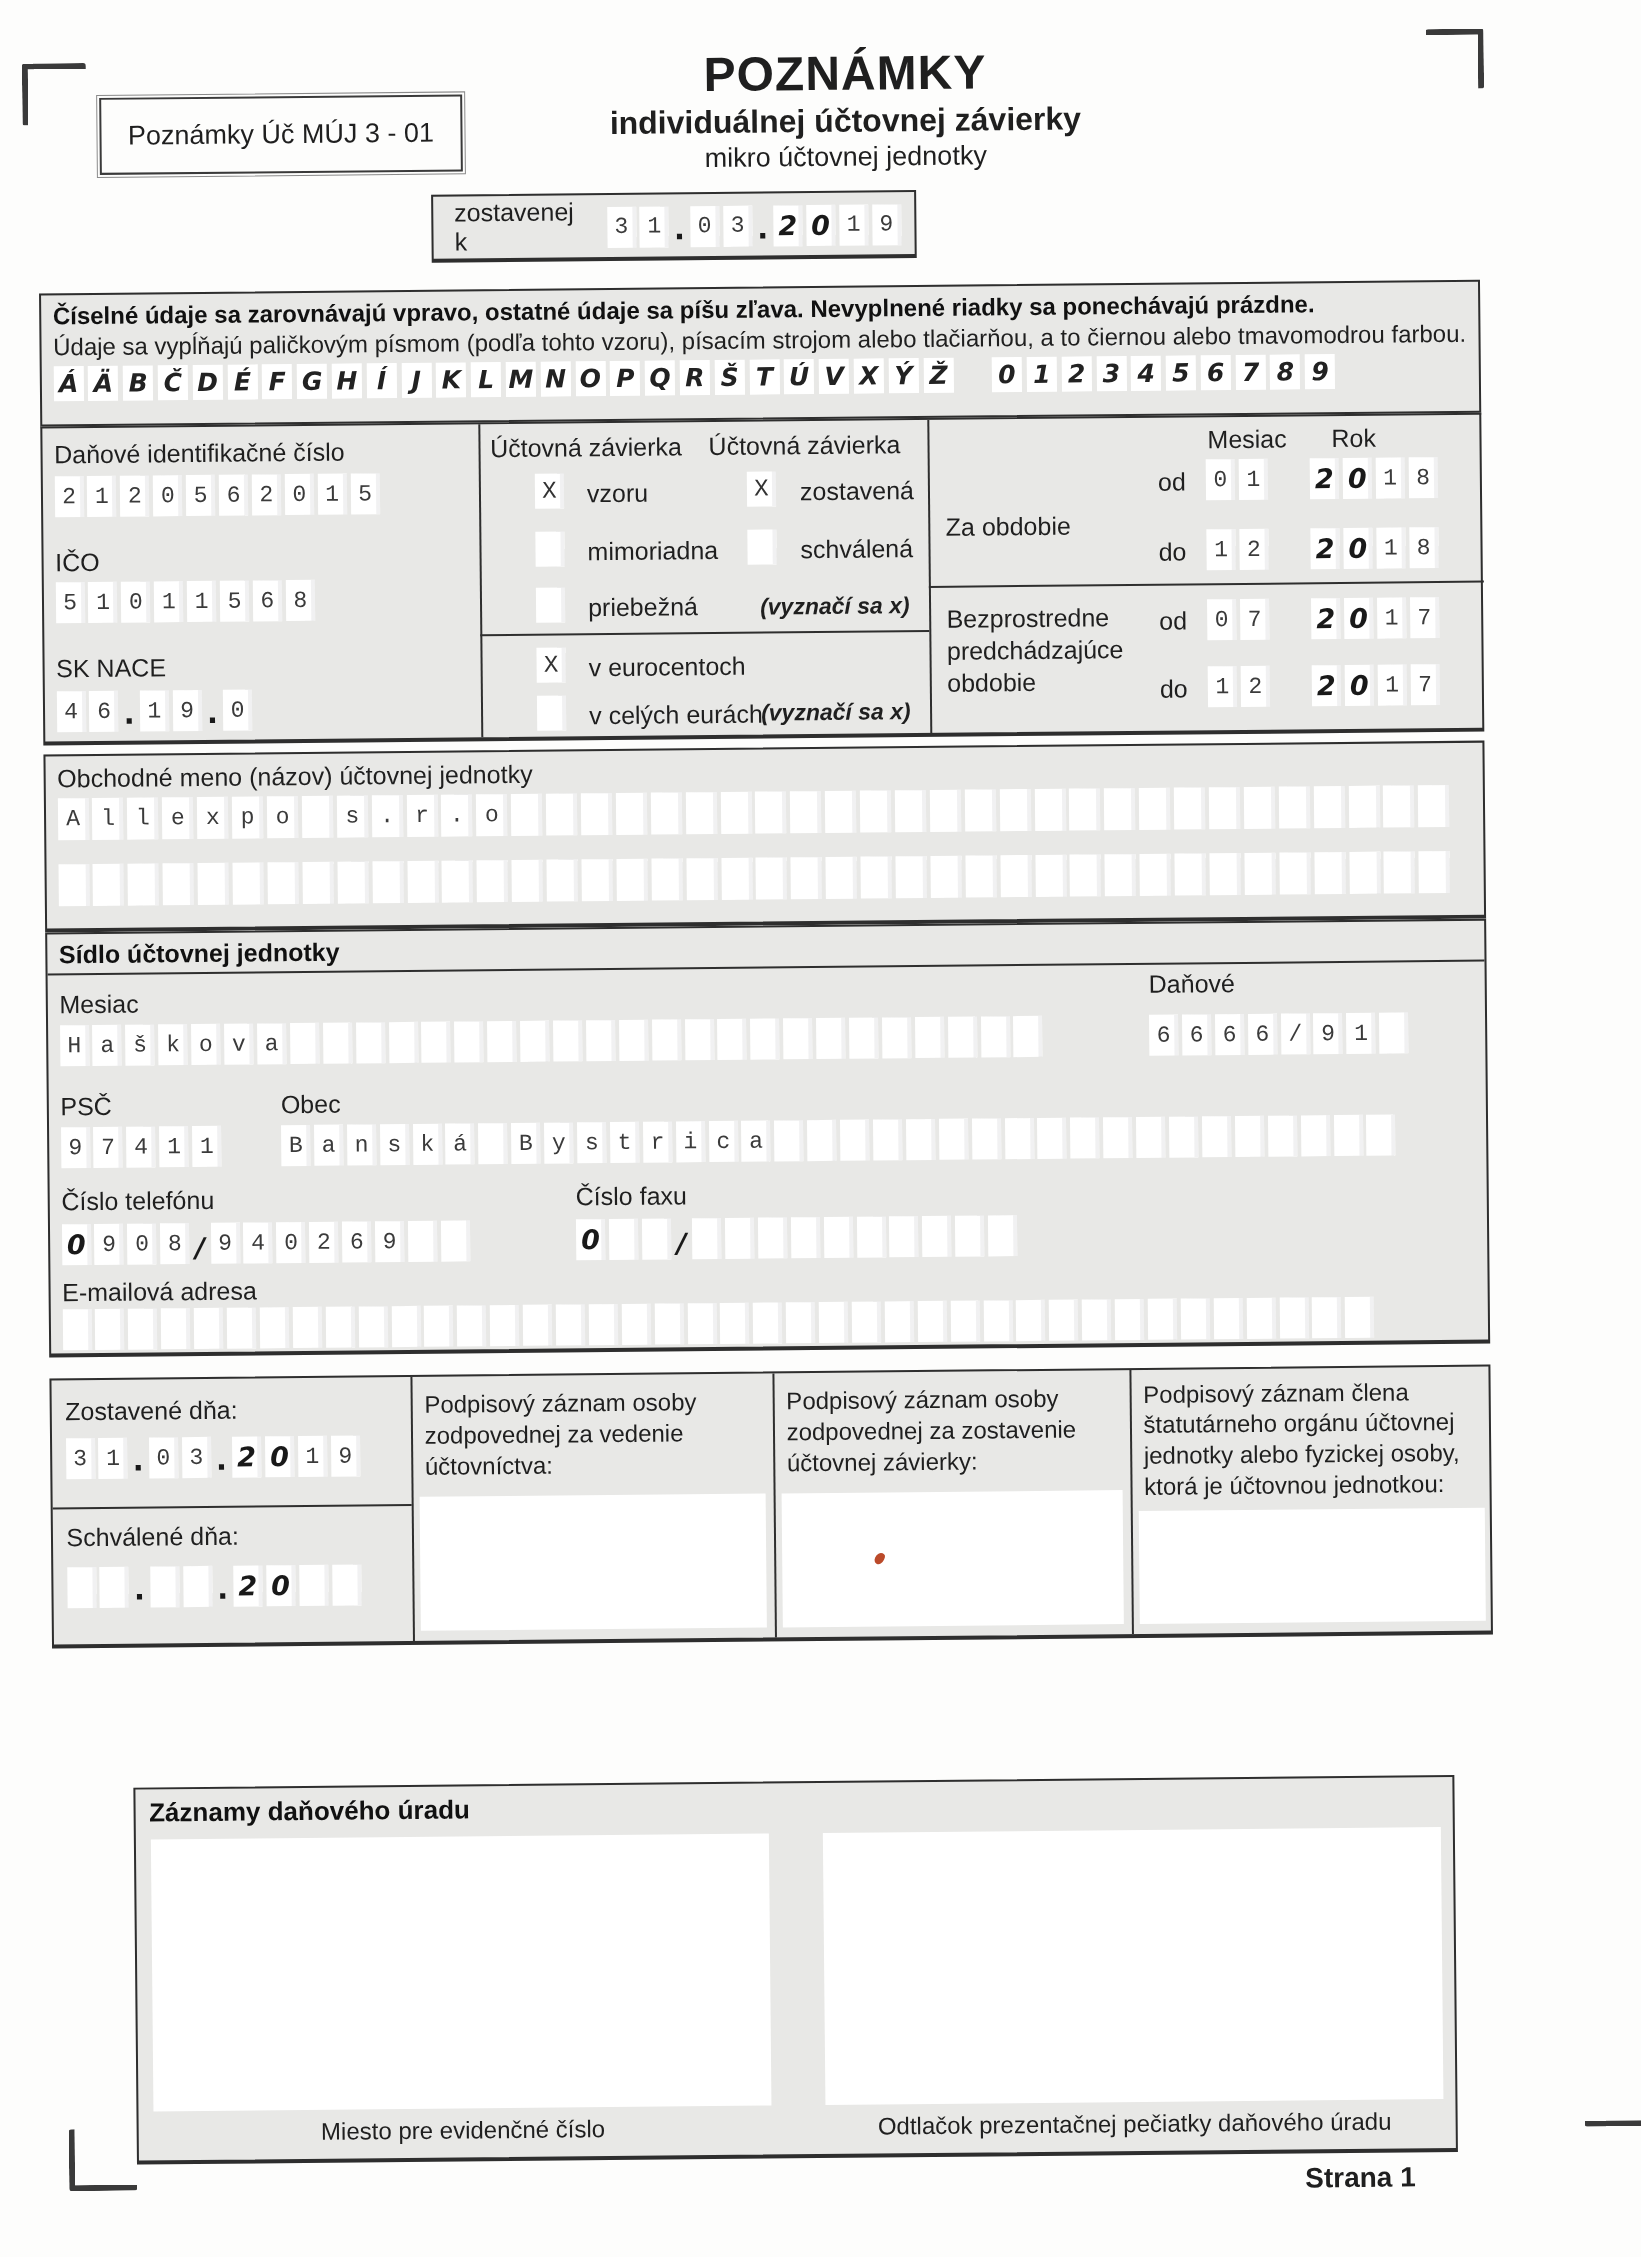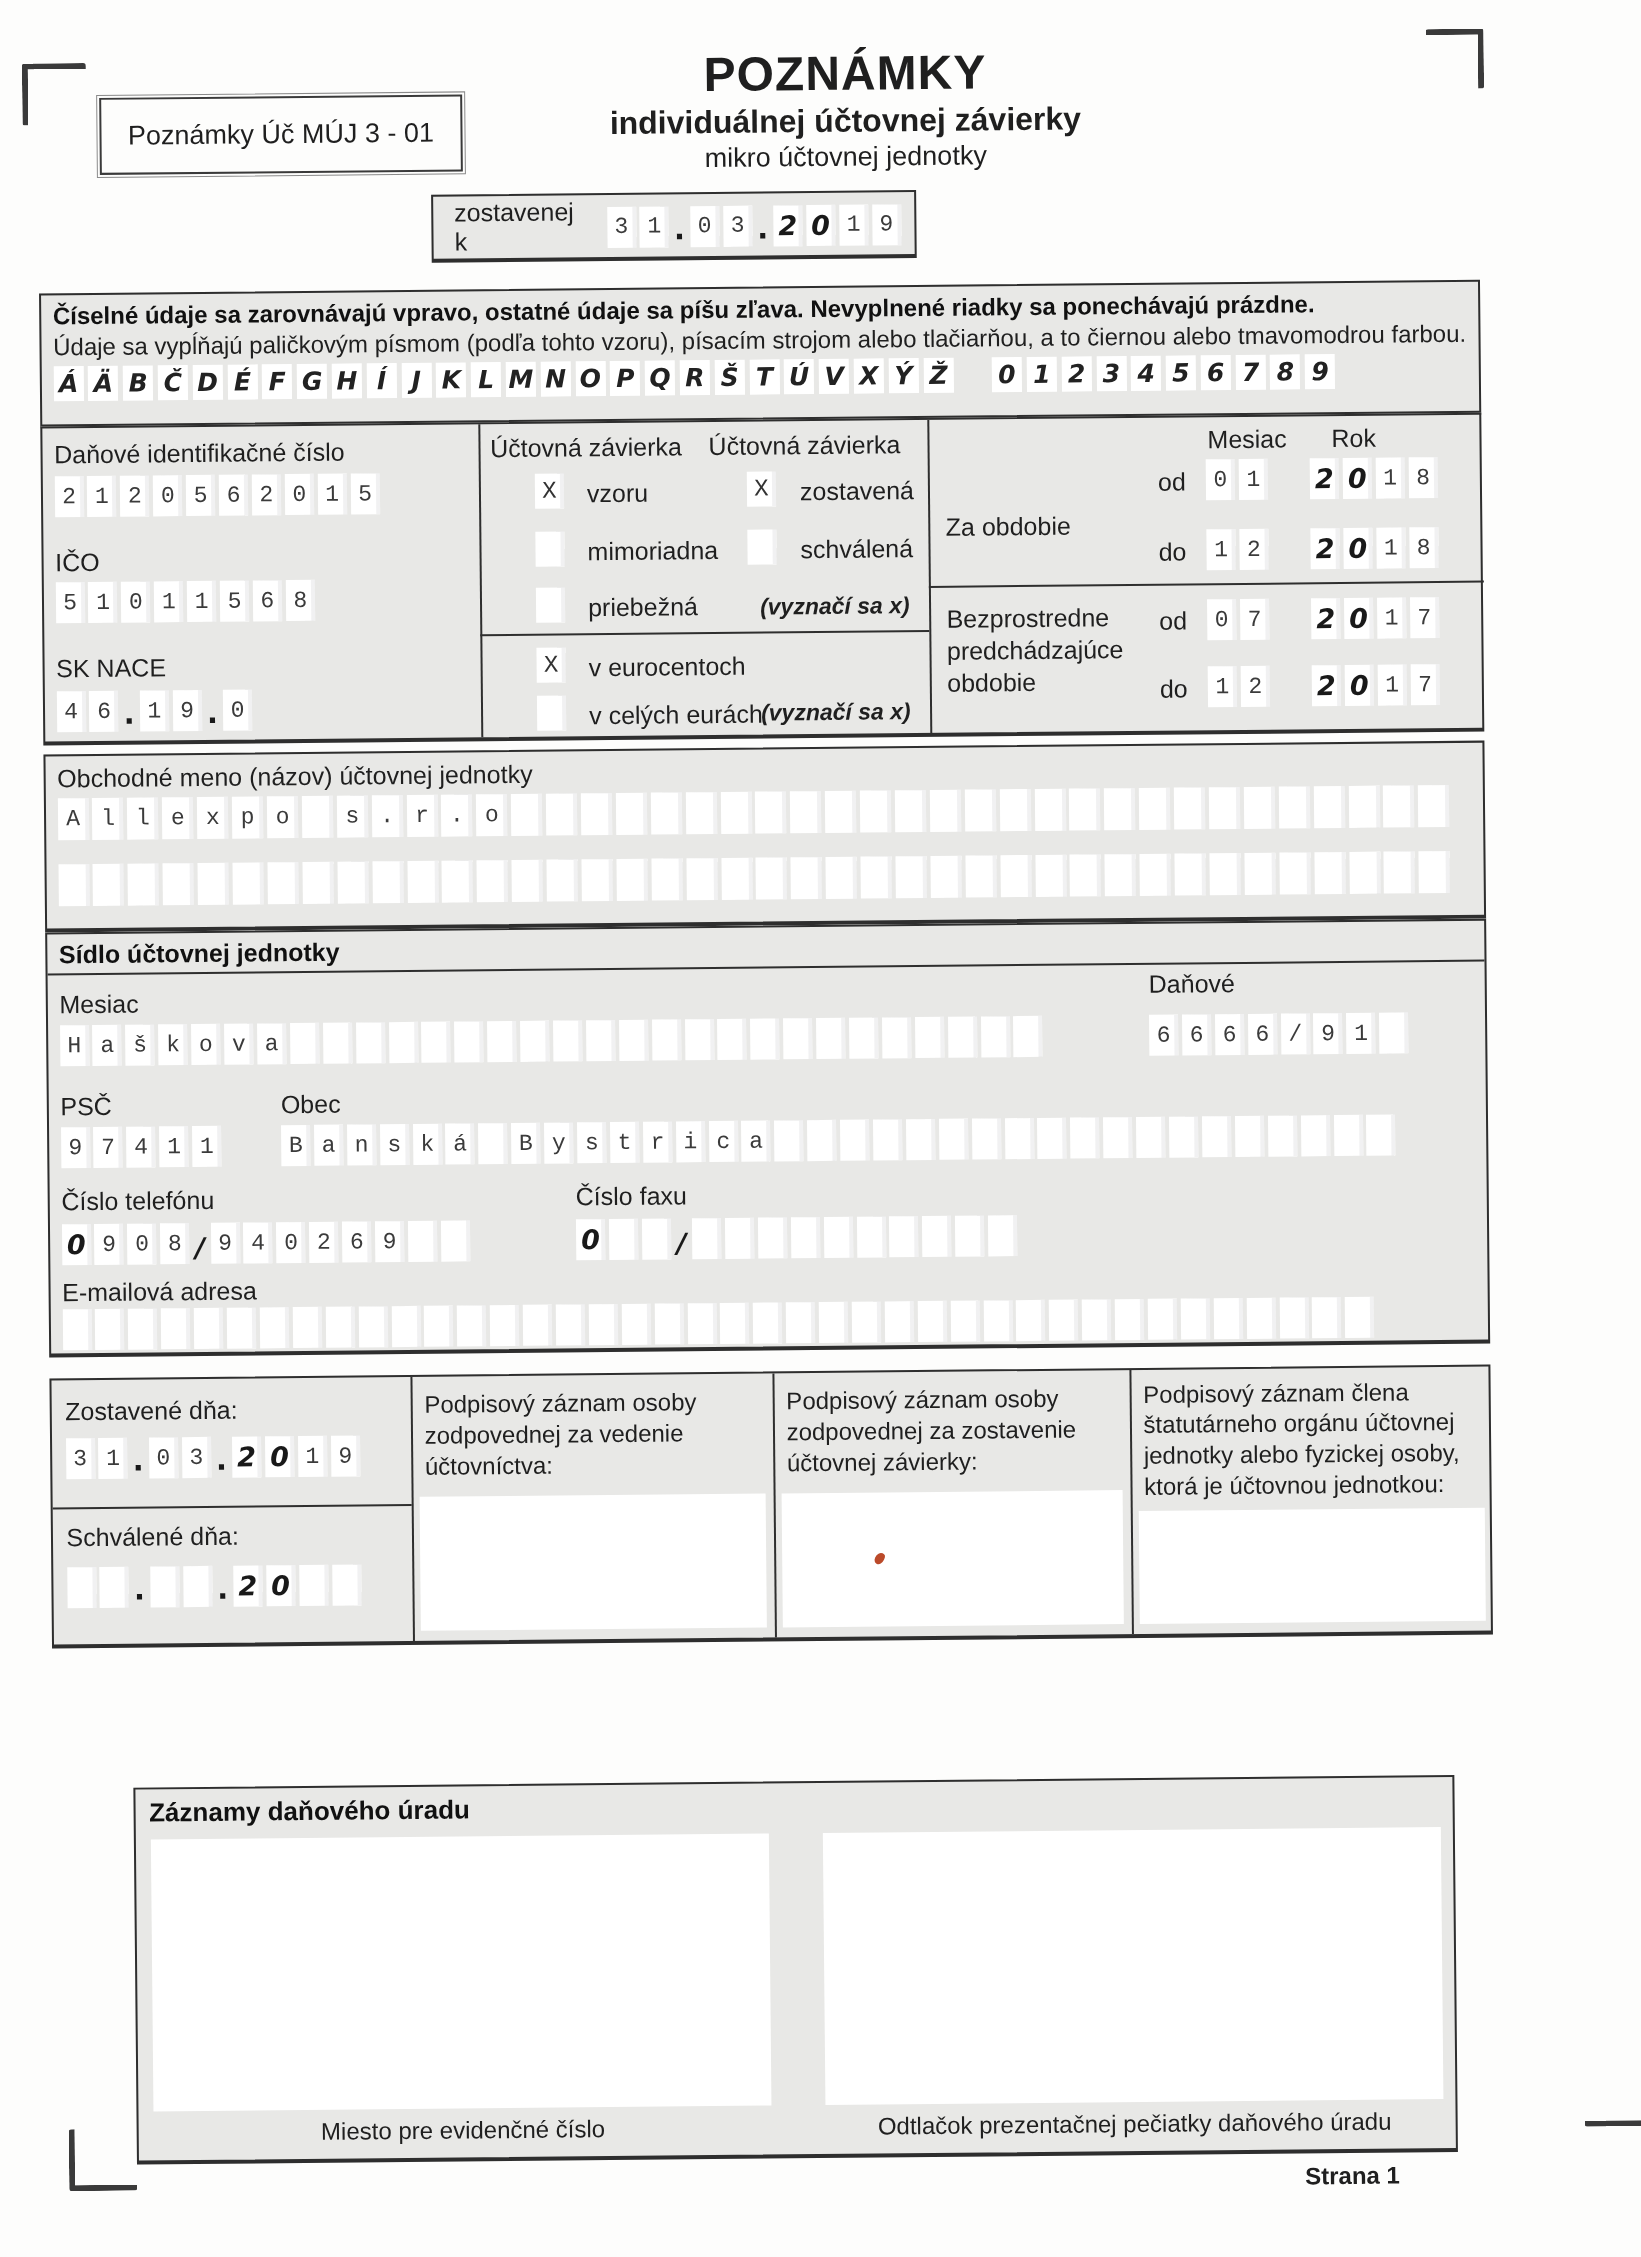--- a/index.html
+++ b/index.html
@@ -46,21 +46,21 @@
             font-family:"Liberation Mono",monospace;font-size:24px;color:#333;box-shadow:inset -3.9px 0 0 rgba(120,120,130,.10);}
   .note{font-size:23px;font-style:italic;font-weight:bold;}
   .vline{position:absolute;top:0;bottom:0;width:1.9px;background:#2e2e2e;}
   .hline{position:absolute;left:0;right:0;height:1.9px;background:#2e2e2e;}
   .abs{position:absolute;}
   .prelabel{white-space:pre-line;line-height:1.28;}
   .sigpad{position:absolute;left:5.8px;right:5.8px;top:120px;bottom:9.7px;background:#fff;}
   .whitebox{position:absolute;background:#fff;}
   .speck{position:absolute;width:8.7px;height:11.6px;background:#bb4a2a;border-radius:60% 40% 55% 45%;transform:rotate(25deg);}
   .caption{position:absolute;text-align:center;font-size:24px;}
-  .pagenum{position:absolute;left:1294px;top:2167px;font-size:24px;font-weight:bold;}
+  .pagenum{position:absolute;left:1294px;top:2167px;font-size:28px;font-weight:bold;}
 </style>
 </head>
 <body>
 
 <div class="page">
   <div class="tilt">
 
     <div class="corner c-tl"></div>
     <div class="corner c-tr"></div>
     <div class="corner c-bl"></div>

